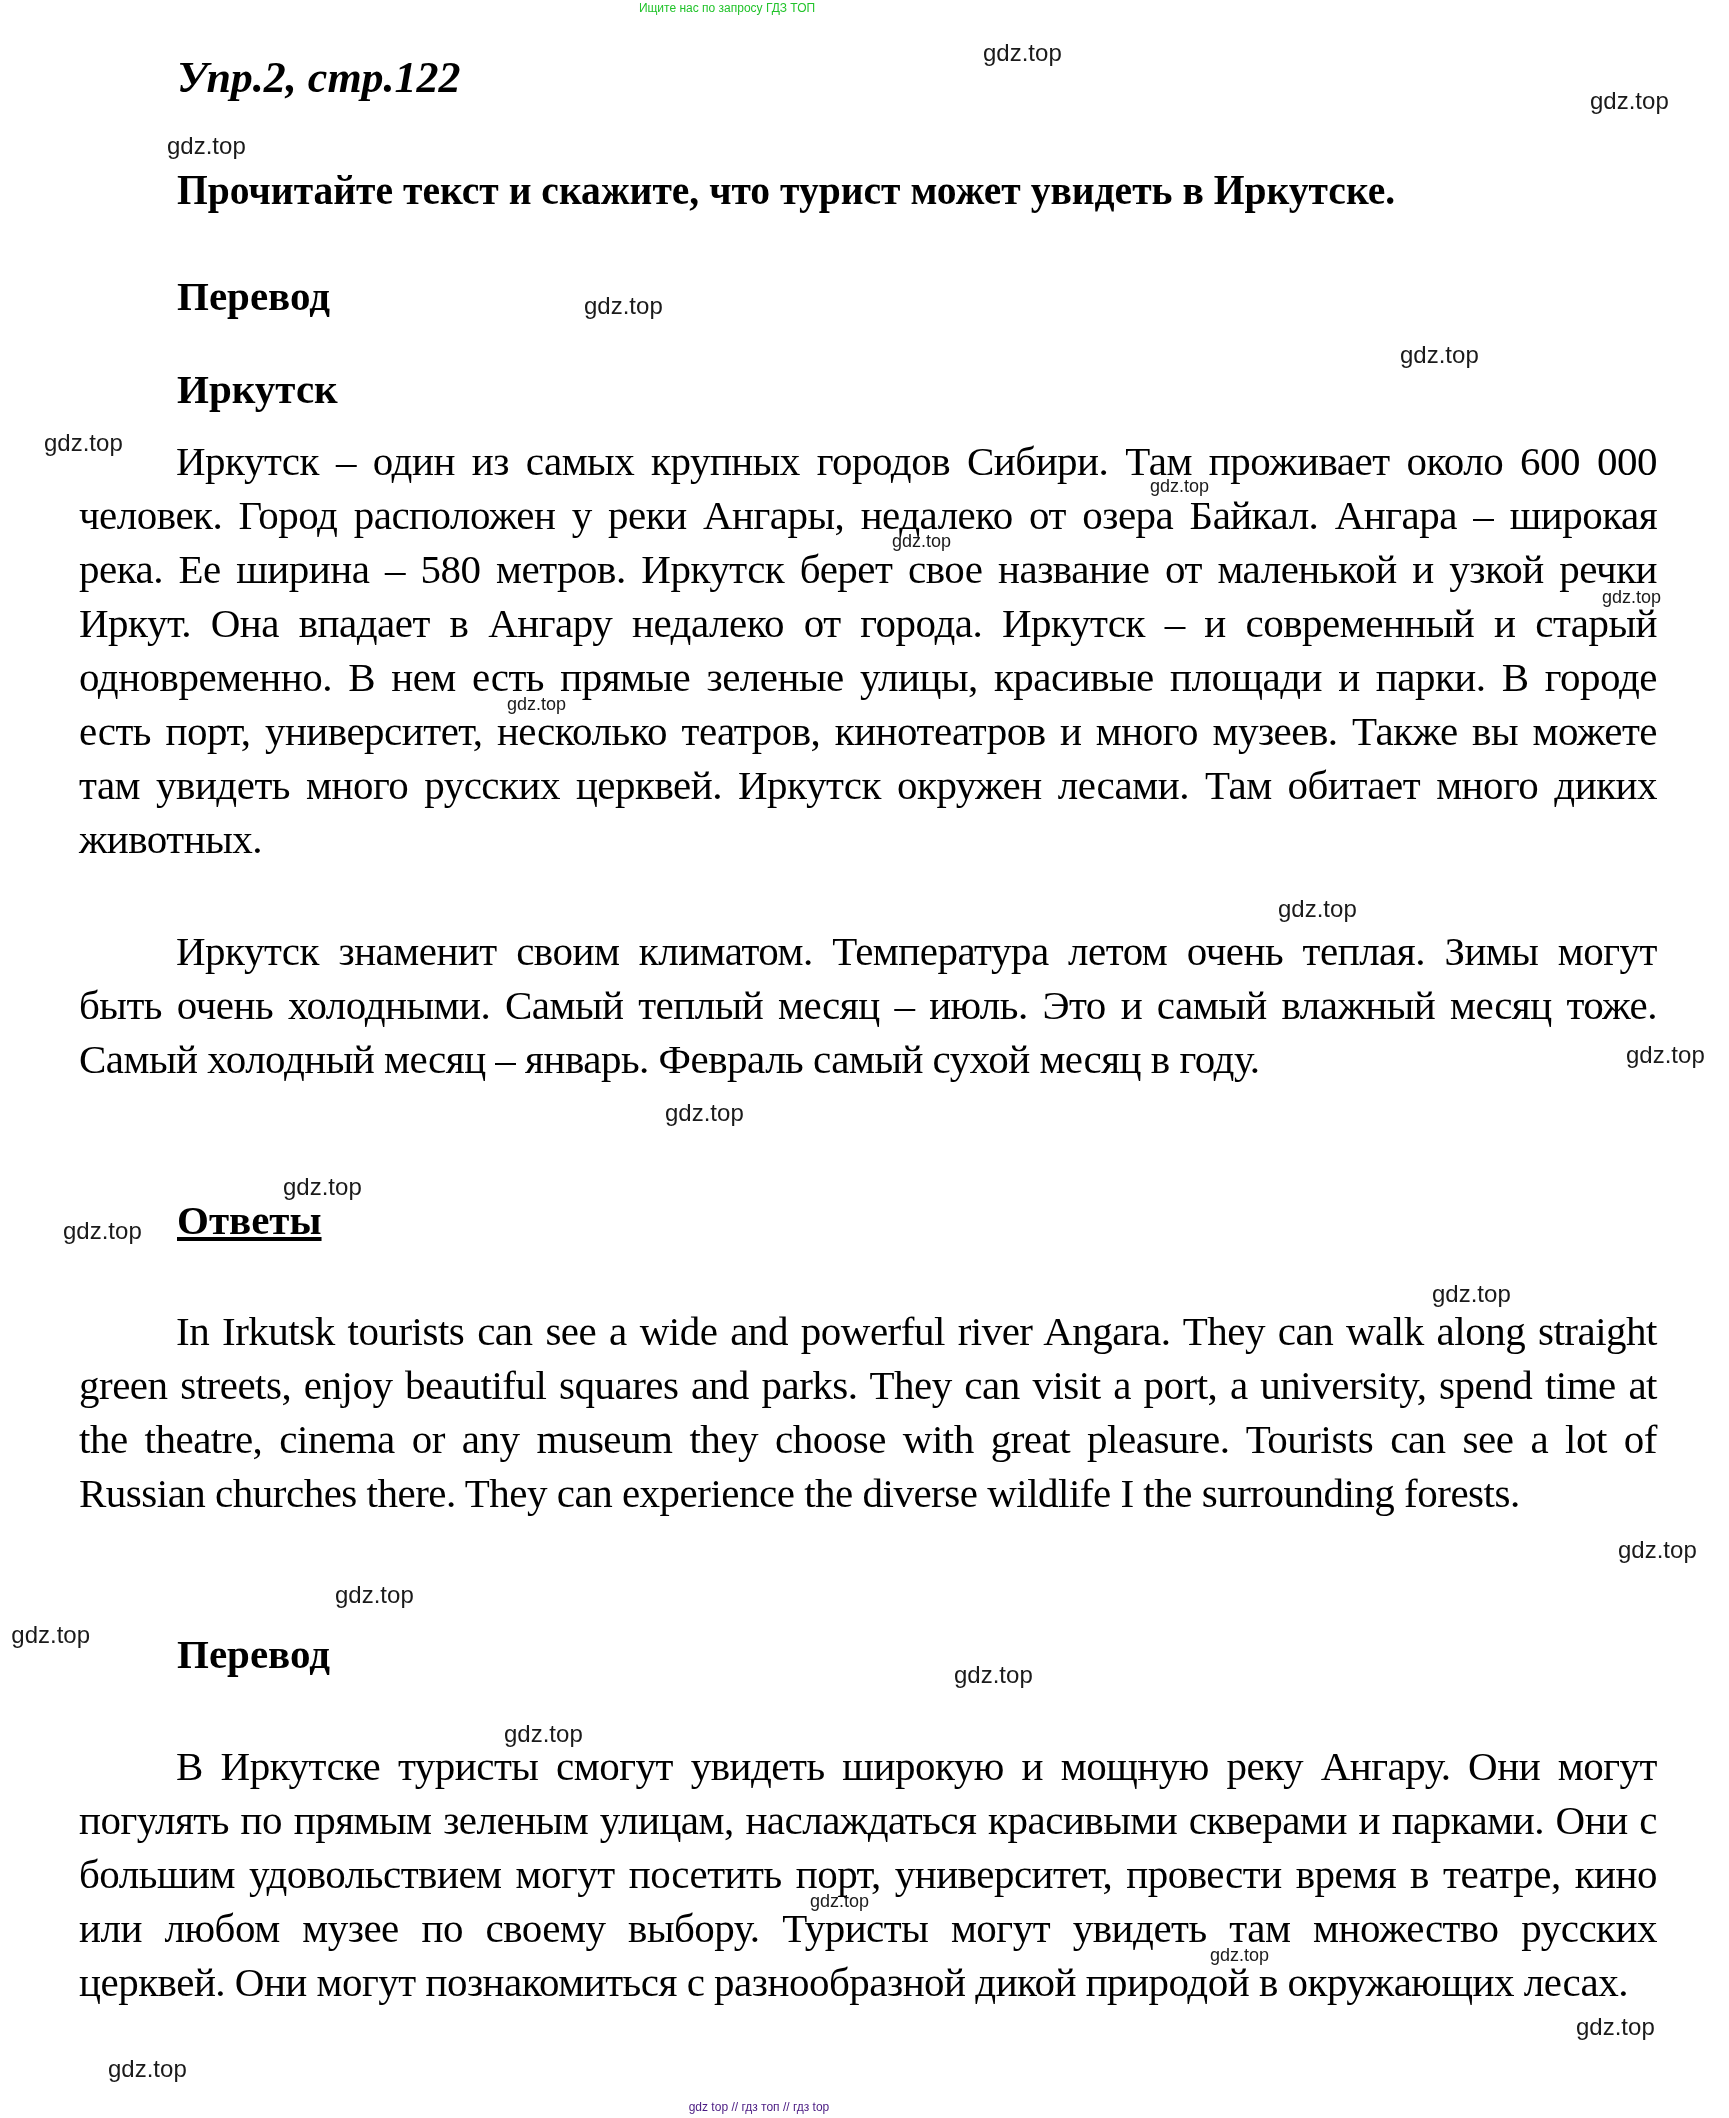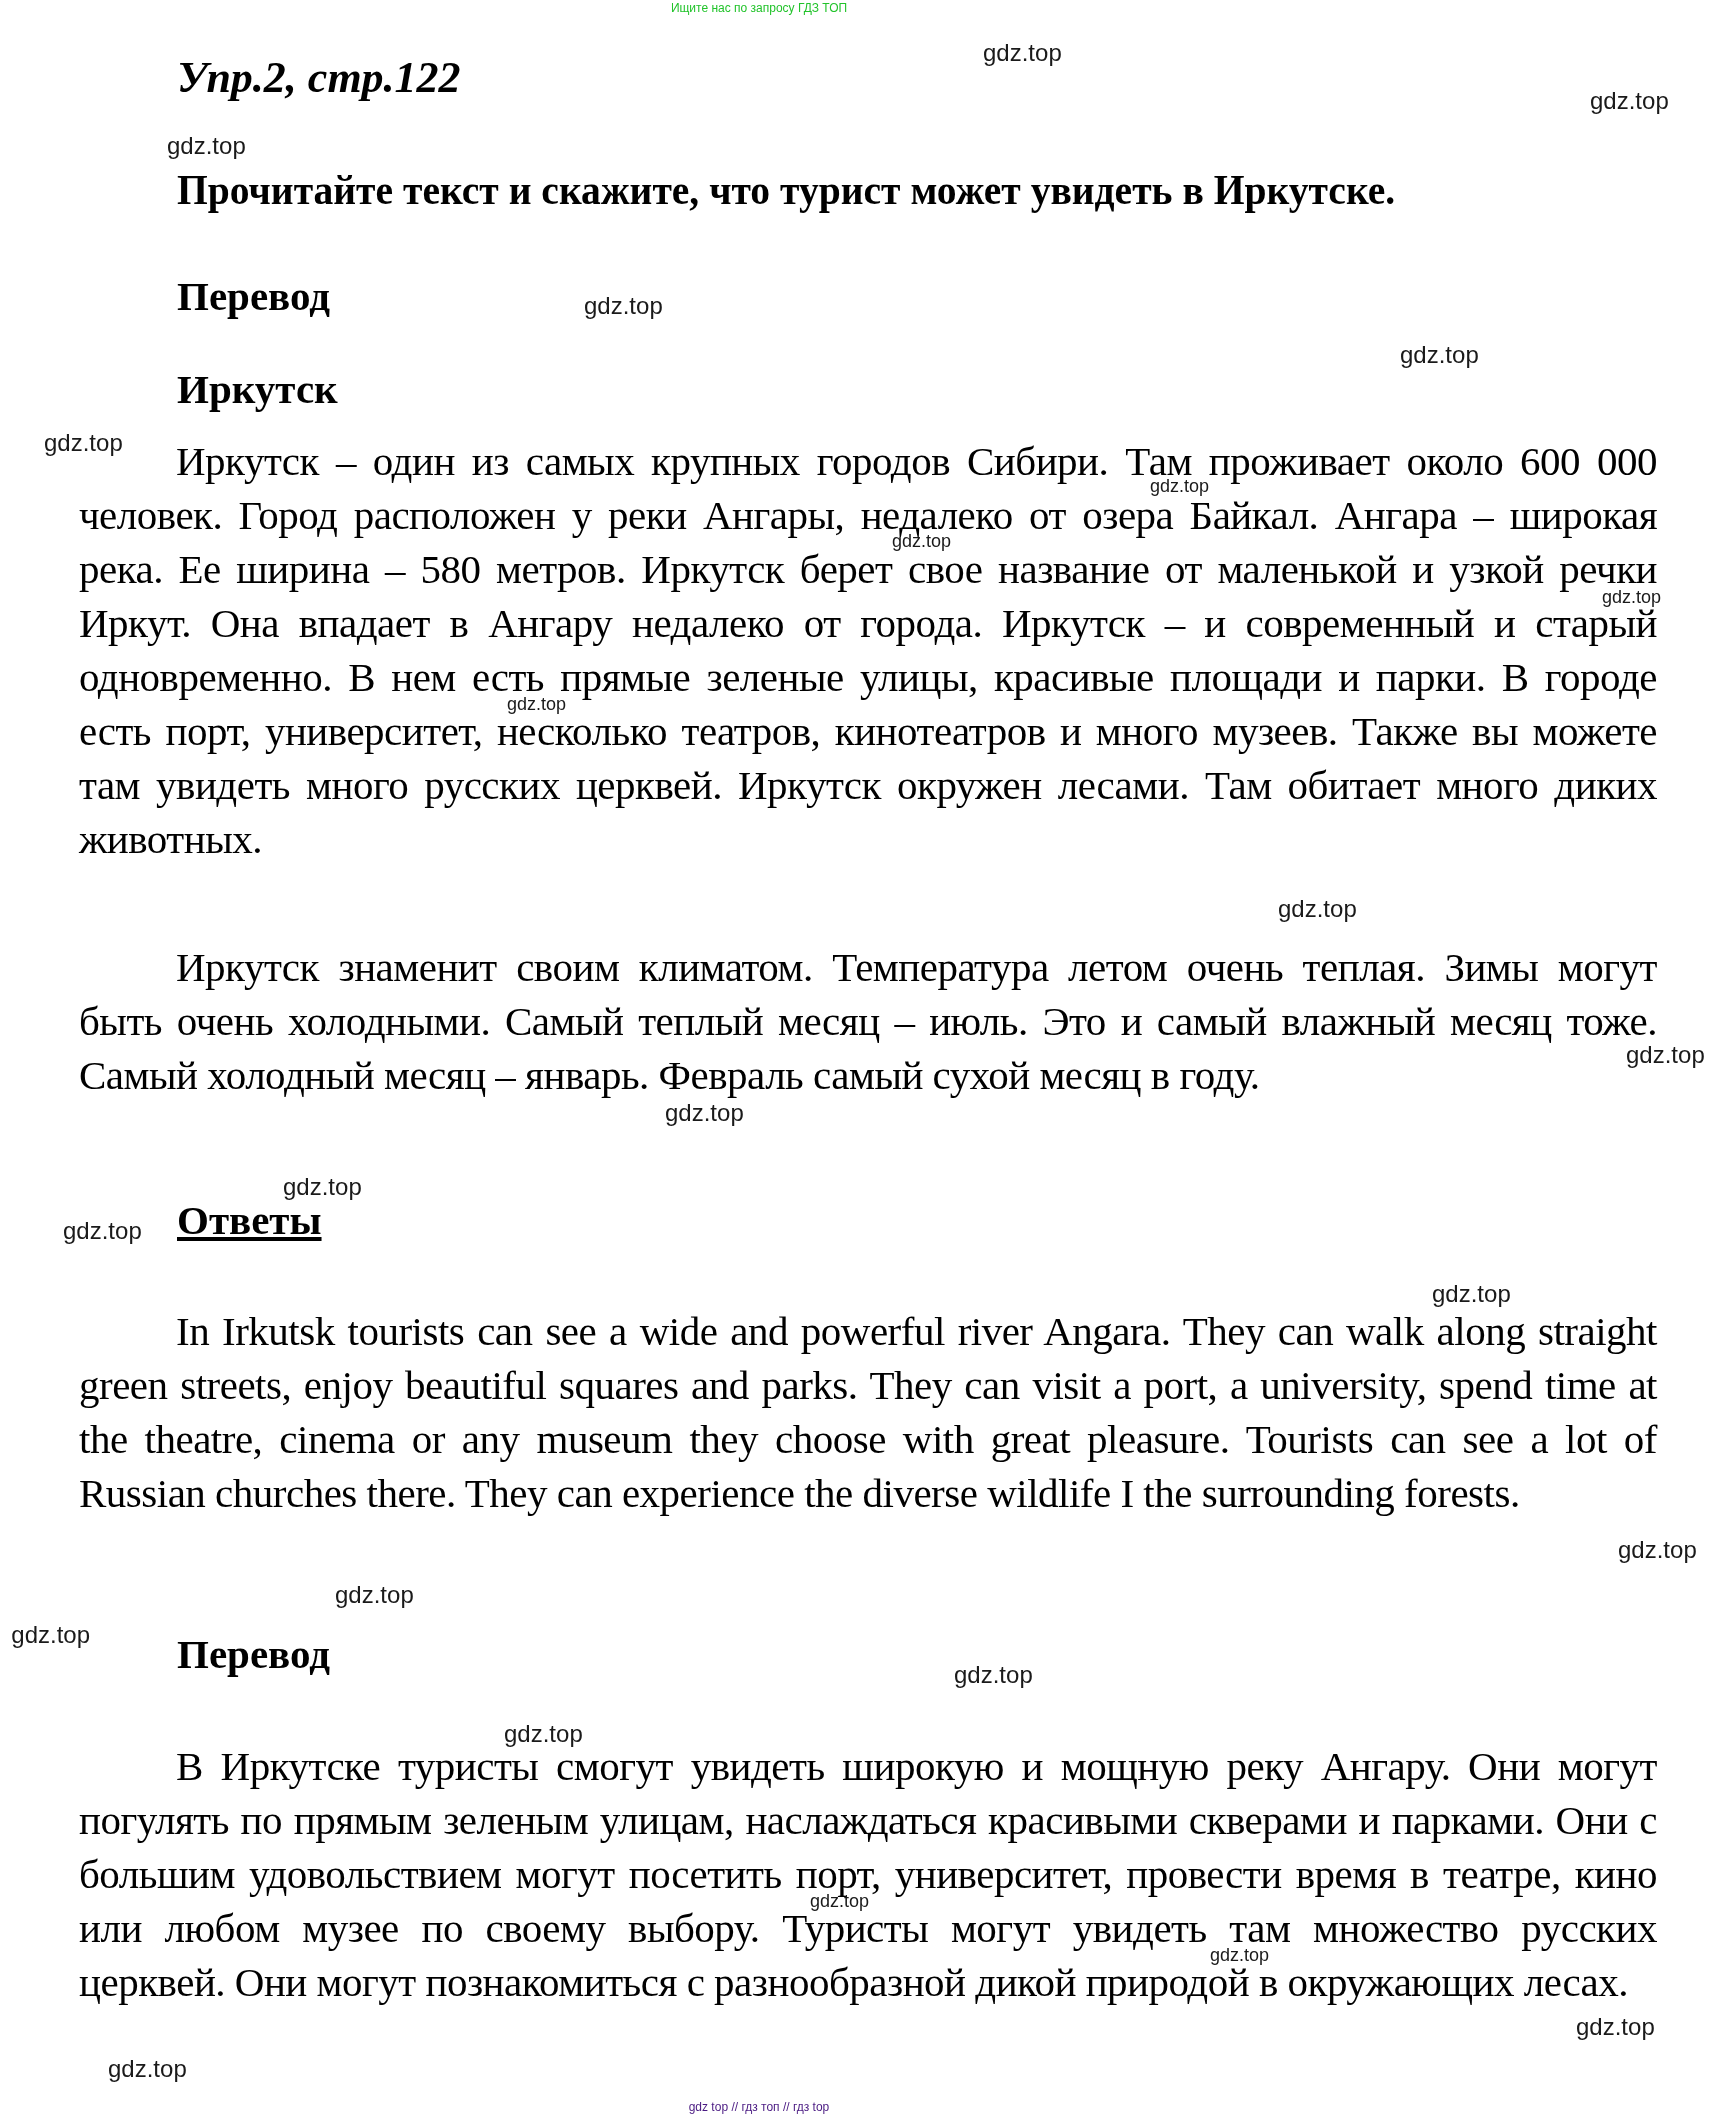--- a/index.html
+++ b/index.html
@@ -18,21 +18,20 @@
     .top-banner {
       position: absolute;
       top: 0;
       left: 0;
       width: 1454px;
       text-align: center;
       font-family: "Liberation Sans", "DejaVu Sans", sans-serif;
       font-size: 12px;
       line-height: 16px;
       color: #22c32b;
-      padding-left: 32px;
     }
     .footer-banner {
       position: absolute;
       top: 2099px;
       left: 0;
       width: 1518px;
       text-align: center;
       font-family: "Liberation Sans", "DejaVu Sans", sans-serif;
       font-size: 12px;
       line-height: 16px;
@@ -85,21 +84,21 @@
 
 <div class="heading" style="top:53px; font-size:44px;font-style:italic;">Упр.2, стр.122</div>
 
 <div class="heading condensed" style="top:165px; font-size:43px;">Прочитайте текст и скажите, что турист может увидеть в Иркутске.</div>
 
 <div class="heading" style="top:272px;">Перевод</div>
 <div class="heading" style="top:365px;">Иркутск</div>
 
 <p class="para" style="top:434px;"><span class="indent"></span><span>Иркутск – один из самых крупных городов Сибири. Там проживает около 600 000 человек. Город расположен у реки Ангары, недалеко от озера Байкал. Ангара – широкая река. Ее ширина – 580 метров. Иркутск берет свое название от маленькой и узкой речки Иркут. Она впадает в Ангару недалеко от города. Иркутск – и современный и старый одновременно. В нем есть прямые зеленые улицы, красивые площади и парки. В городе есть порт, университет, несколько театров, кинотеатров и много музеев. Также вы можете там увидеть много русских церквей. Иркутск окружен лесами. Там обитает много диких животных.</span></p>
 
-<p class="para" style="top:924px;margin-top:16px;"><span class="indent"></span><span>Иркутск знаменит своим климатом. Температура летом очень теплая. Зимы могут быть очень холодными. Самый теплый месяц – июль. Это и самый влажный месяц тоже. Самый холодный месяц – январь. Февраль самый сухой месяц в году.</span></p>
+<p class="para" style="top:924px;"><span class="indent"></span><span>Иркутск знаменит своим климатом. Температура летом очень теплая. Зимы могут быть очень холодными. Самый теплый месяц – июль. Это и самый влажный месяц тоже. Самый холодный месяц – январь. Февраль самый сухой месяц в году.</span></p>
 
 <div class="heading" style="top:1196px;text-decoration:underline;">Ответы</div>
 
 <p class="para" style="top:1304px;"><span class="indent"></span><span>In Irkutsk tourists can see a wide and powerful river Angara. They can walk along straight green streets, enjoy beautiful squares and parks. They can visit a port, a university, spend time at the theatre, cinema or any museum they choose with great pleasure. Tourists can see a lot of Russian churches there. They can experience the diverse wildlife I the surrounding forests.</span></p>
 
 <div class="heading" style="top:1630px;">Перевод</div>
 
 <p class="para" style="top:1739px;"><span class="indent"></span><span>В Иркутске туристы смогут увидеть широкую и мощную реку Ангару. Они могут погулять по прямым зеленым улицам, наслаждаться красивыми скверами и парками. Они с большим удовольствием могут посетить порт, университет, провести время в театре, кино или любом музее по своему выбору. Туристы могут увидеть там множество русских церквей. Они могут познакомиться с разнообразной дикой природой в окружающих лесах.</span></p>
 
 <div class="wm" style="left:983px; top:39px;">gdz.top</div>

